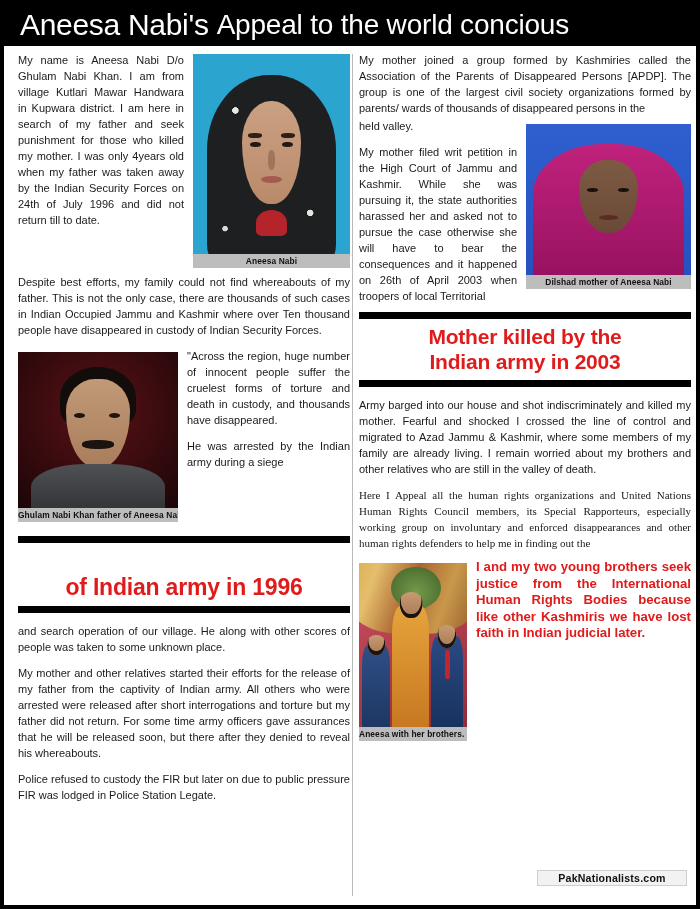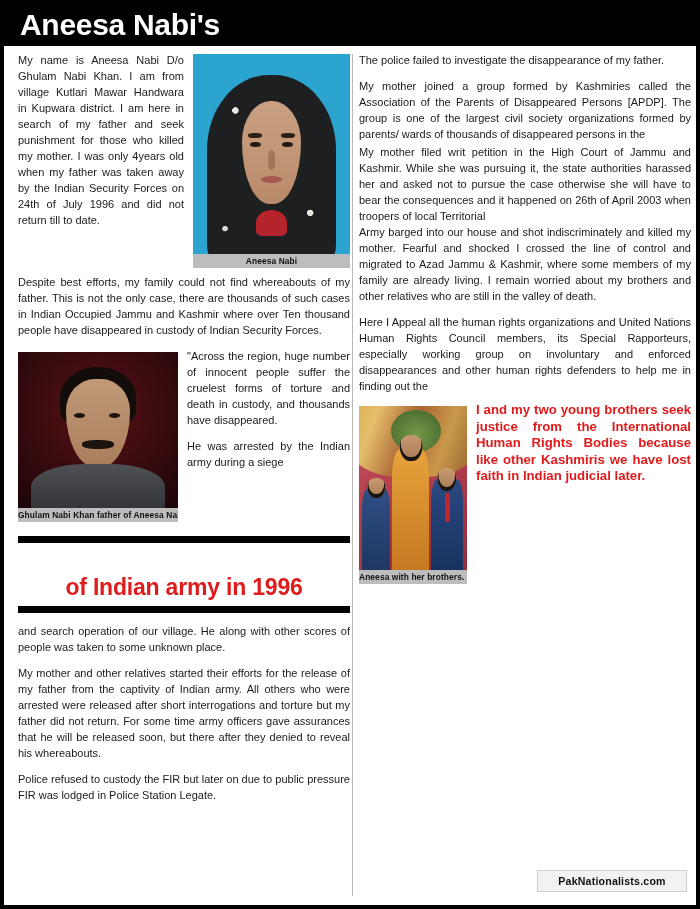--- a/index.html
+++ b/index.html
@@ -29,21 +29,21 @@
     height: 42px;
     background: #000000;
     display: flex;
     align-items: center;
     padding-left: 16px;
     box-sizing: border-box;
   }
   .masthead .mh-bold {
     color: #ffffff;
     font-size: 30px;
-    font-weight: bold;
+    font-weight: normal;
     letter-spacing: -0.3px;
     line-height: 1;
   }
   .masthead .mh-light {
     color: #ffffff;
     font-size: 28px;
     font-weight: normal;
     letter-spacing: -0.2px;
     line-height: 1;
     margin-left: 8px;
@@ -136,21 +136,21 @@
     line-height: 16.5px;
     text-align: justify;
   }
 
   
   .badge {
     position: absolute;
     left: 533px;
     top: 866px;
     width: 150px;
-    height: 22px;
+    height: 16px;
     background: #f2f2f2;
     border: 1px solid #cfcfcf;
     color: #111111;
     font-size: 10.6px;
     font-weight: bold;
     letter-spacing: 0.2px;
     display: flex;
     align-items: center;
     justify-content: center;
     box-sizing: border-box;
@@ -295,20 +295,21 @@
     background: #c02630; border-radius: 20%;
   }
 </style>
 </head>
 <body>
 
 <div class="page">
 
   <div class="masthead">
     <span class="mh-bold">Aneesa Nabi's</span>
+    <span class="mh-light">Appeal to the world concious</span>
   </div>
 
   <div class="vrule"></div>
 
   <div class="col col-left">
 
     <div class="clearfix">
       <div class="photo ph-float-right" style="width:157px;height:214px;">
         <div class="art art-aneesa">
           <div class="scarf"></div>
@@ -353,30 +354,48 @@
       <div class="rule bottom"></div>
     </div>
 
     <p class="body">and search operation of our village. He along with other scores of  people was taken to some unknown place.</p>
     <p class="body">My mother and other relatives started their efforts for the release of my father from the captivity of Indian army. All others who were arrested were released after short interrogations and torture but my father did not return. For some time army officers gave assurances that he will be released soon, but there after they denied to reveal his whereabouts.</p>
     <p class="body last">Police refused to custody the FIR but later on due to public pressure FIR was lodged in Police Station Legate.</p>
   </div>
 
   <div class="col col-right">
 
-    <p class="body">The police failed to investigate the disappearance of my father.</p>
     <p class="body" style="margin-bottom:2px;">My mother joined a group formed by Kashmiries called the Association of the Parents of Disappeared Persons [APDP]. The group is one of the largest civil society organizations formed by parents/ wards of thousands of disappeared persons in the</p>
 
     <div class="clearfix">
+      <div class="photo ph-float-right" style="width:165px;height:165px;margin-top:6px;">
+        <div class="art art-dilshad">
+          <div class="shawl"></div>
+          <div class="face"></div>
+          <div class="eye-l"></div>
+            <div class="eye-r"></div>
+          <div class="lips"></div>
+        </div>
+        <div class="cap">Dilshad mother of Aneesa Nabi</div>
+      </div>
+      <p class="body">held valley.</p>
       <p class="body last">My mother filed writ petition in the High Court of Jammu and Kashmir. While she was pursuing it, the state authorities harassed her and asked not to pursue the case otherwise she will have to bear the consequences and it happened on 26th of April 2003 when troopers of local Territorial</p>
     </div>
 
+    <div class="banner small">
+      <div class="rule"></div>
+      <div class="htxt">
+        <span>Mother killed by the</span><br>
+        <span>Indian army in 2003</span>
+      </div>
+      <div class="rule bottom"></div>
+    </div>
 
     <p class="body">Army barged into our house and shot indiscriminately and killed my mother. Fearful and shocked I crossed the line of control and migrated to Azad Jammu &amp; Kashmir, where some members of my family are already living. I remain worried about my brothers and other relatives who are still in the valley of death.</p>
-    <p class="body" style="margin-bottom:2px;">Here I Appeal all the human rights organizations and United Nations Human Rights Council members, its Special Rapporteurs, especially working group on involuntary and enforced disappearances  and other human rights defenders to help me in finding out the</p>
+    <p class="body" style="margin-bottom:2px;font-family:Liberation Serif, serif;">Here I Appeal all the human rights organizations and United Nations Human Rights Council members, its Special Rapporteurs, especially working group on involuntary and enforced disappearances  and other human rights defenders to help me in finding out the</p>
 
     <div class="clearfix">
       <div class="photo ph-float-left" style="width:108px;height:178px;margin-top:4px;">
         <div class="art art-kids">
           <div class="drape"></div>
           <div class="green"></div>
           <div class="kid kid-left">
               <div class="head"></div>
             </div>
           <div class="kid kid-mid">

